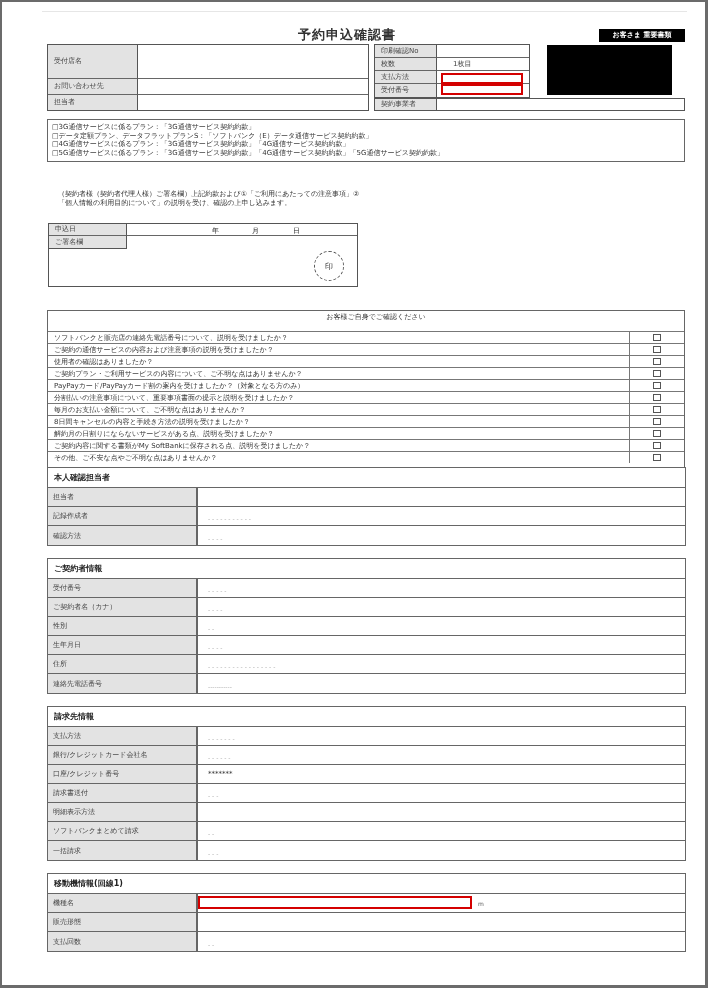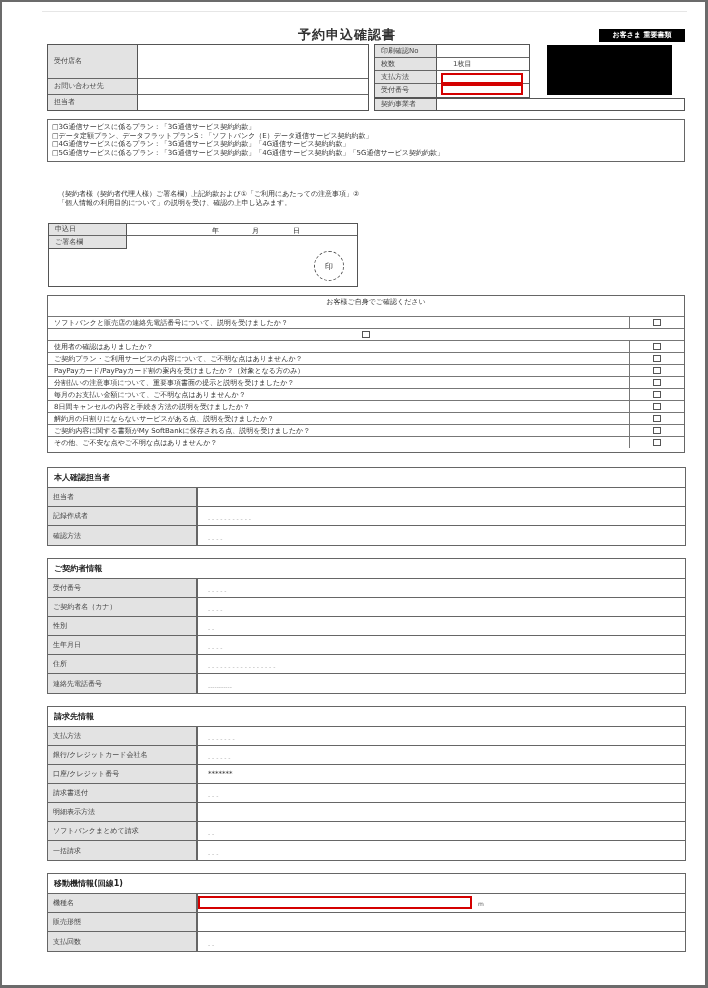--- a/index.html
+++ b/index.html
@@ -18,21 +18,21 @@
   .cell { position: absolute; box-sizing: border-box; font-size: 7px; line-height: 1; color: #444; display: flex; align-items: center; padding-left: 6px; }
   .gray { background: #e3e3e3; }
   .hl { border-bottom: 1px solid #666; }
   .vl { border-right: 1px solid #555; }
   .redbox { position: absolute; border: 2px solid #d40000; box-sizing: border-box; background: #fff; }
   .plans { position: absolute; left: 45px; top: 117px; width: 638px; height: 43px; border: 1px solid #666; box-sizing: border-box; padding: 3px 4px; font-size: 7px; line-height: 8.5px; color: #333; }
   .plans div { white-space: nowrap; }
   .decl { position: absolute; left: 56px; top: 188px; width: 310px; font-size: 7px; line-height: 9px; color: #333; }
   .sig { position: absolute; left: 46px; top: 221px; width: 310px; height: 64px; border: 1px solid #555; box-sizing: border-box; }
   .stamp { position: absolute; left: 265px; top: 27px; width: 28px; height: 28px; border: 1px dashed #555; border-radius: 50%; font-size: 8px; display: flex; align-items: center; justify-content: center; color: #333; }
-  .check { position: absolute; left: 45px; top: 293px; width: 638px; height: 158px; border: 1px solid #666; box-sizing: border-box; }
+  .check { position: absolute; left: 45px; top: 308px; width: 638px; height: 158px; border: 1px solid #666; box-sizing: border-box; }
   .check .row { position: absolute; left: 0; width: 636px; height: 12px; border-top: 1px solid #777; box-sizing: border-box; font-size: 7px; color: #333; display: flex; align-items: center; margin-top: 8px; }
   .check .row .q { width: 582px; padding-left: 6px; box-sizing: border-box; border-right: 1px solid #777; height: 100%; display: flex; align-items: center; white-space: nowrap; overflow: hidden; }
   .check .row .cb { flex: 1; display: flex; align-items: center; justify-content: center; }
   .cbox { width: 6px; height: 5px; border: 1px solid #555; }
   .check .hdr { position: absolute; left: 0; top: 0; width: 636px; height: 12px; font-size: 7px; color: #333; text-align: center; line-height: 12px; padding-left: 20px; box-sizing: border-box; }
   .section { position: absolute; left: 45px; width: 639px; border: 1px solid #666; box-sizing: border-box; }
   .section .shead { height: 20px; font-size: 8px; font-weight: bold; color: #222; display: flex; align-items: center; padding-left: 6px; border-bottom: 1px solid #666; box-sizing: border-box; }
   .section .srow { display: flex; height: 19px; border-bottom: 1px solid #666; box-sizing: border-box; }
   .section .srow:last-child { border-bottom: none; }
   .section .lbl { width: 150px; background: #e3e3e3; border-right: 2px solid #666; font-size: 7px; color: #444; display: flex; align-items: center; padding-left: 5px; box-sizing: border-box; }
@@ -97,20 +97,21 @@
 
   <div class="check">
     <div class="hdr">お客様ご自身でご確認ください</div>
     <div class="row" style="top:12px">
         <div class="q">ソフトバンクと販売店の連絡先電話番号について、説明を受けましたか？</div>
         <div class="cb">
           <div class="cbox"></div>
         </div>
       </div>
     <div class="row" style="top:24px">
+        <div class="q">ご契約の通信サービスの内容および注意事項の説明を受けましたか？</div>
         <div class="cb">
           <div class="cbox"></div>
         </div>
       </div>
     <div class="row" style="top:36px">
         <div class="q">使用者の確認はありましたか？</div>
         <div class="cb">
           <div class="cbox"></div>
         </div>
       </div>

